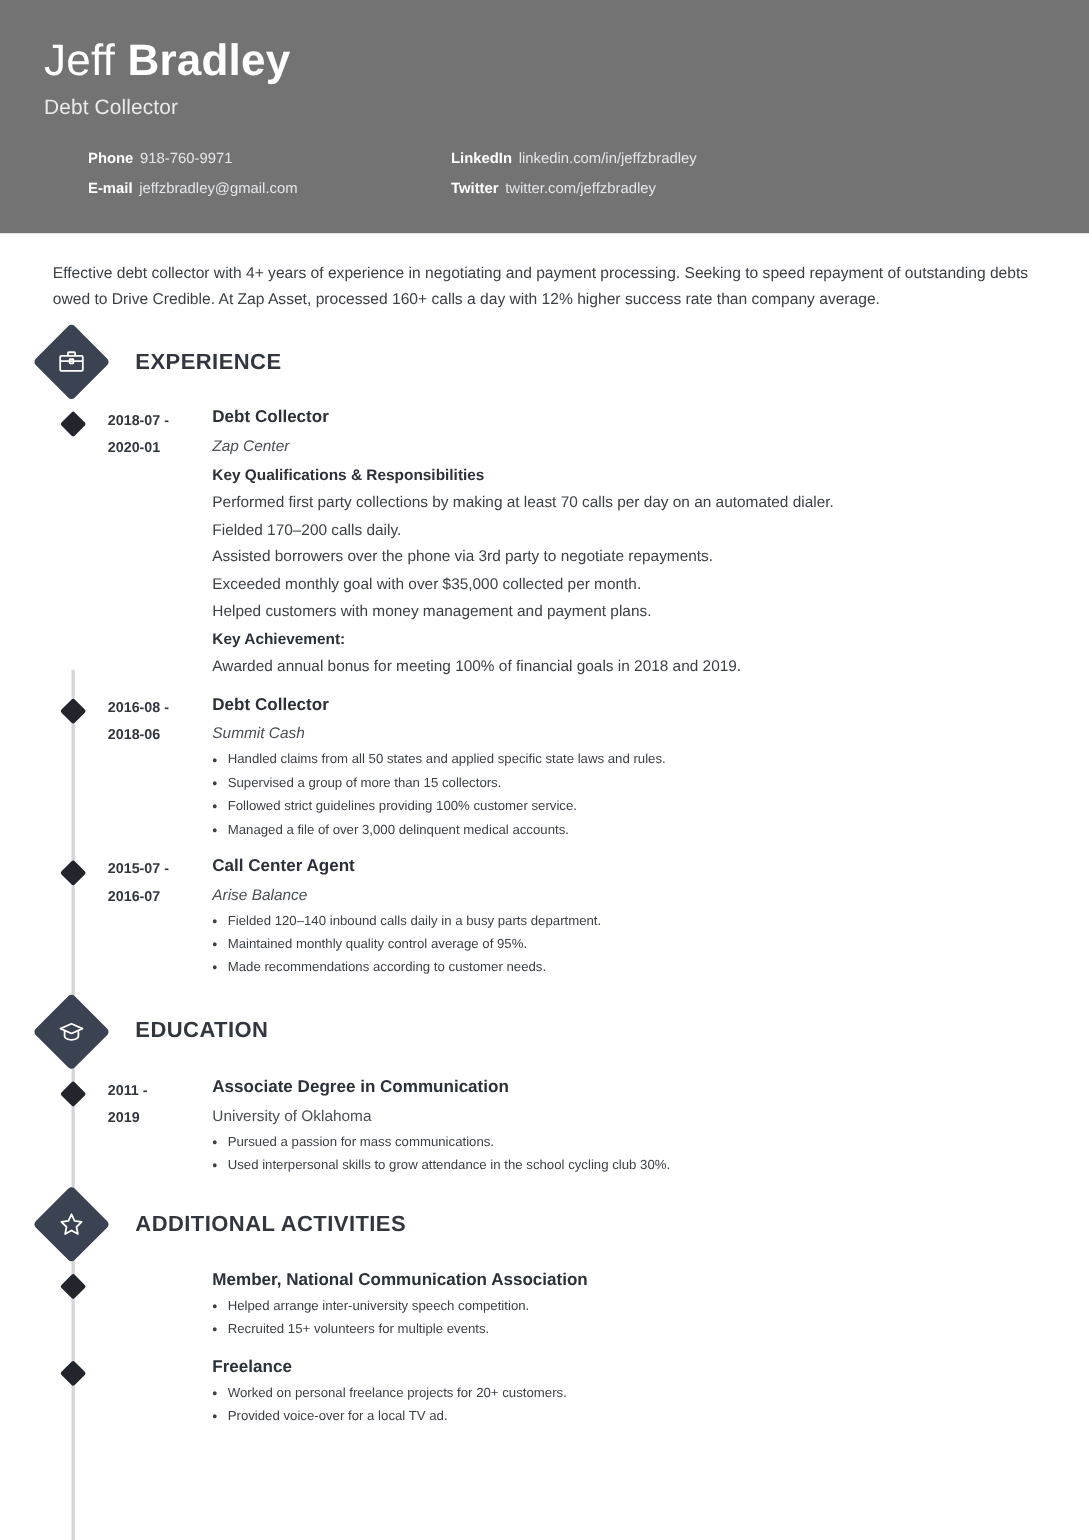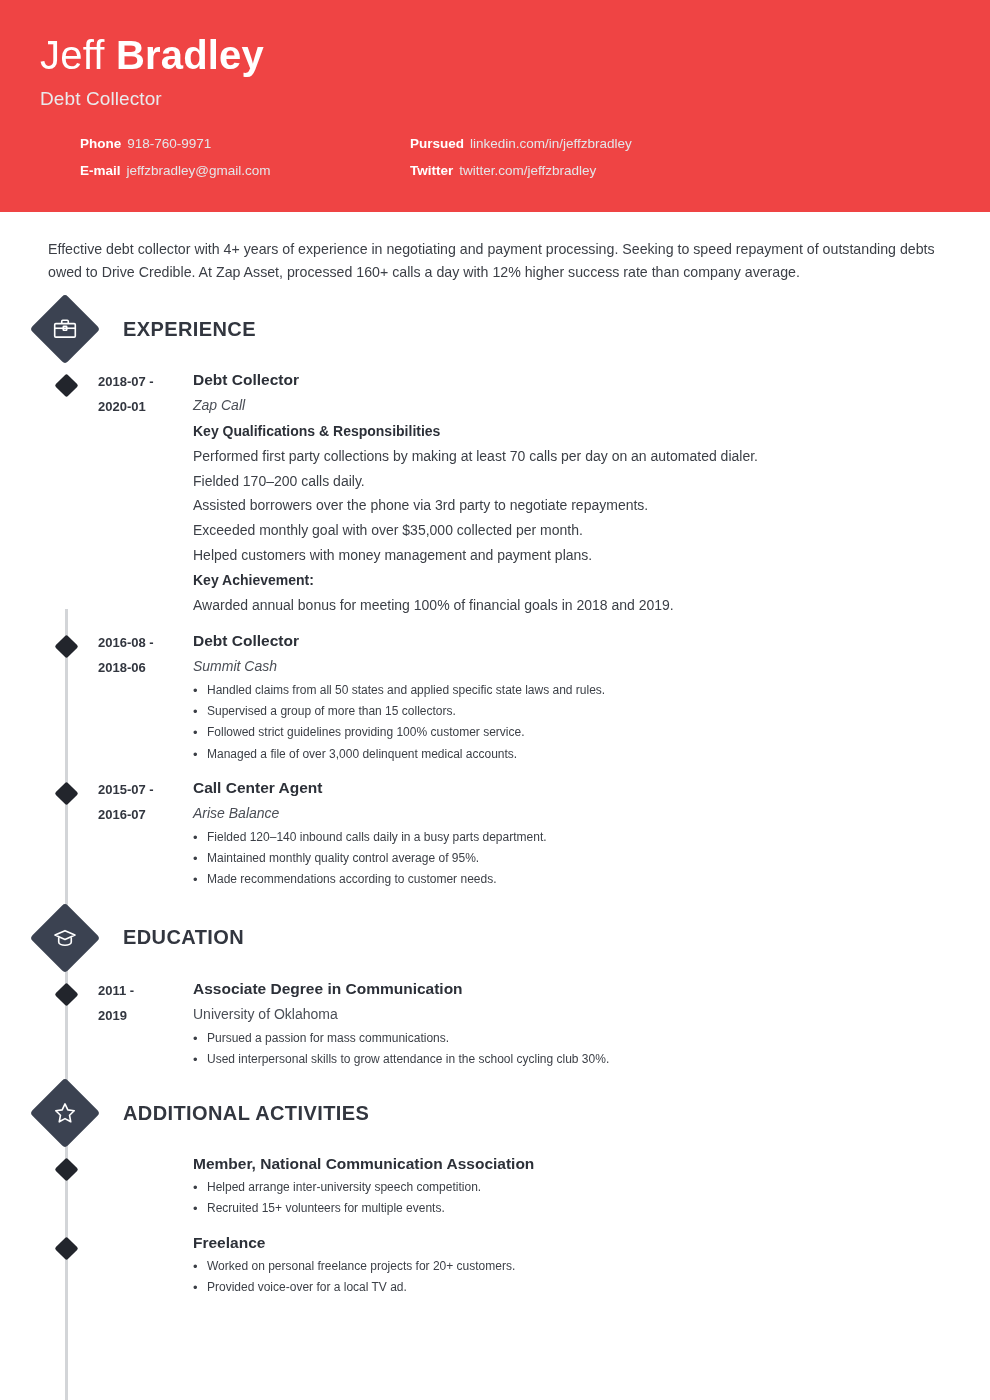--- a/index.html
+++ b/index.html
@@ -8,21 +8,21 @@
     font-family: "Liberation Sans", sans-serif;
     background: #ffffff;
     color: #3b3f46;
     width: 990px;
     height: 1400px;
     overflow: hidden;
   }
 
   
   .header {
-    background: #ef4444;
+    background: #737373;
     color: #ffffff;
     padding: 34px 17px 26px 40px;
     height: 212px;
   }
   .name {
     font-size: 40px;
     line-height: 1.08;
     letter-spacing: 0.2px;
     color: #ffffff;
     font-weight: 300;
@@ -191,21 +191,21 @@
     <div class="contact-col">
       <div class="contact-row">
         <span class="lbl">Phone</span><span>918-760-9971</span>
       </div>
       <div class="contact-row">
         <span class="lbl">E-mail</span><span>jeffzbradley@gmail.com</span>
       </div>
     </div>
     <div class="contact-col">
       <div class="contact-row">
-        <span class="lbl">Pursued</span><span>linkedin.com/in/jeffzbradley</span>
+        <span class="lbl">LinkedIn</span><span>linkedin.com/in/jeffzbradley</span>
       </div>
       <div class="contact-row">
         <span class="lbl">Twitter</span><span>twitter.com/jeffzbradley</span>
       </div>
     </div>
   </div>
 </div>
 
 <div class="summary">Effective debt collector with 4+ years of experience in negotiating and payment processing. Seeking to speed repayment of outstanding debts owed to Drive Credible. At Zap Asset, processed 160+ calls a day with 12% higher success rate than company average.</div>
 
@@ -228,21 +228,21 @@
     </div>
 
     <div class="entry">
       <div class="entry-marker"></div>
       <div class="entry-dates">
         <div>2018-07 -</div>
         <div>2020-01</div>
       </div>
       <div class="entry-body">
         <div class="entry-role">Debt Collector</div>
-        <div class="entry-org">Zap Call</div>
+        <div class="entry-org">Zap Center</div>
         <div class="sub-head">Key Qualifications &amp; Responsibilities</div>
         <div class="plain-line">Performed first party collections by making at least 70 calls per day on an automated dialer.</div>
         <div class="plain-line">Fielded 170–200 calls daily.</div>
         <div class="plain-line">Assisted borrowers over the phone via 3rd party to negotiate repayments.</div>
         <div class="plain-line">Exceeded monthly goal with over $35,000 collected per month.</div>
         <div class="plain-line">Helped customers with money management and payment plans.</div>
         <div class="sub-head">Key Achievement:</div>
         <div class="plain-line">Awarded annual bonus for meeting 100% of financial goals in 2018 and 2019.</div>
       </div>
     </div>

